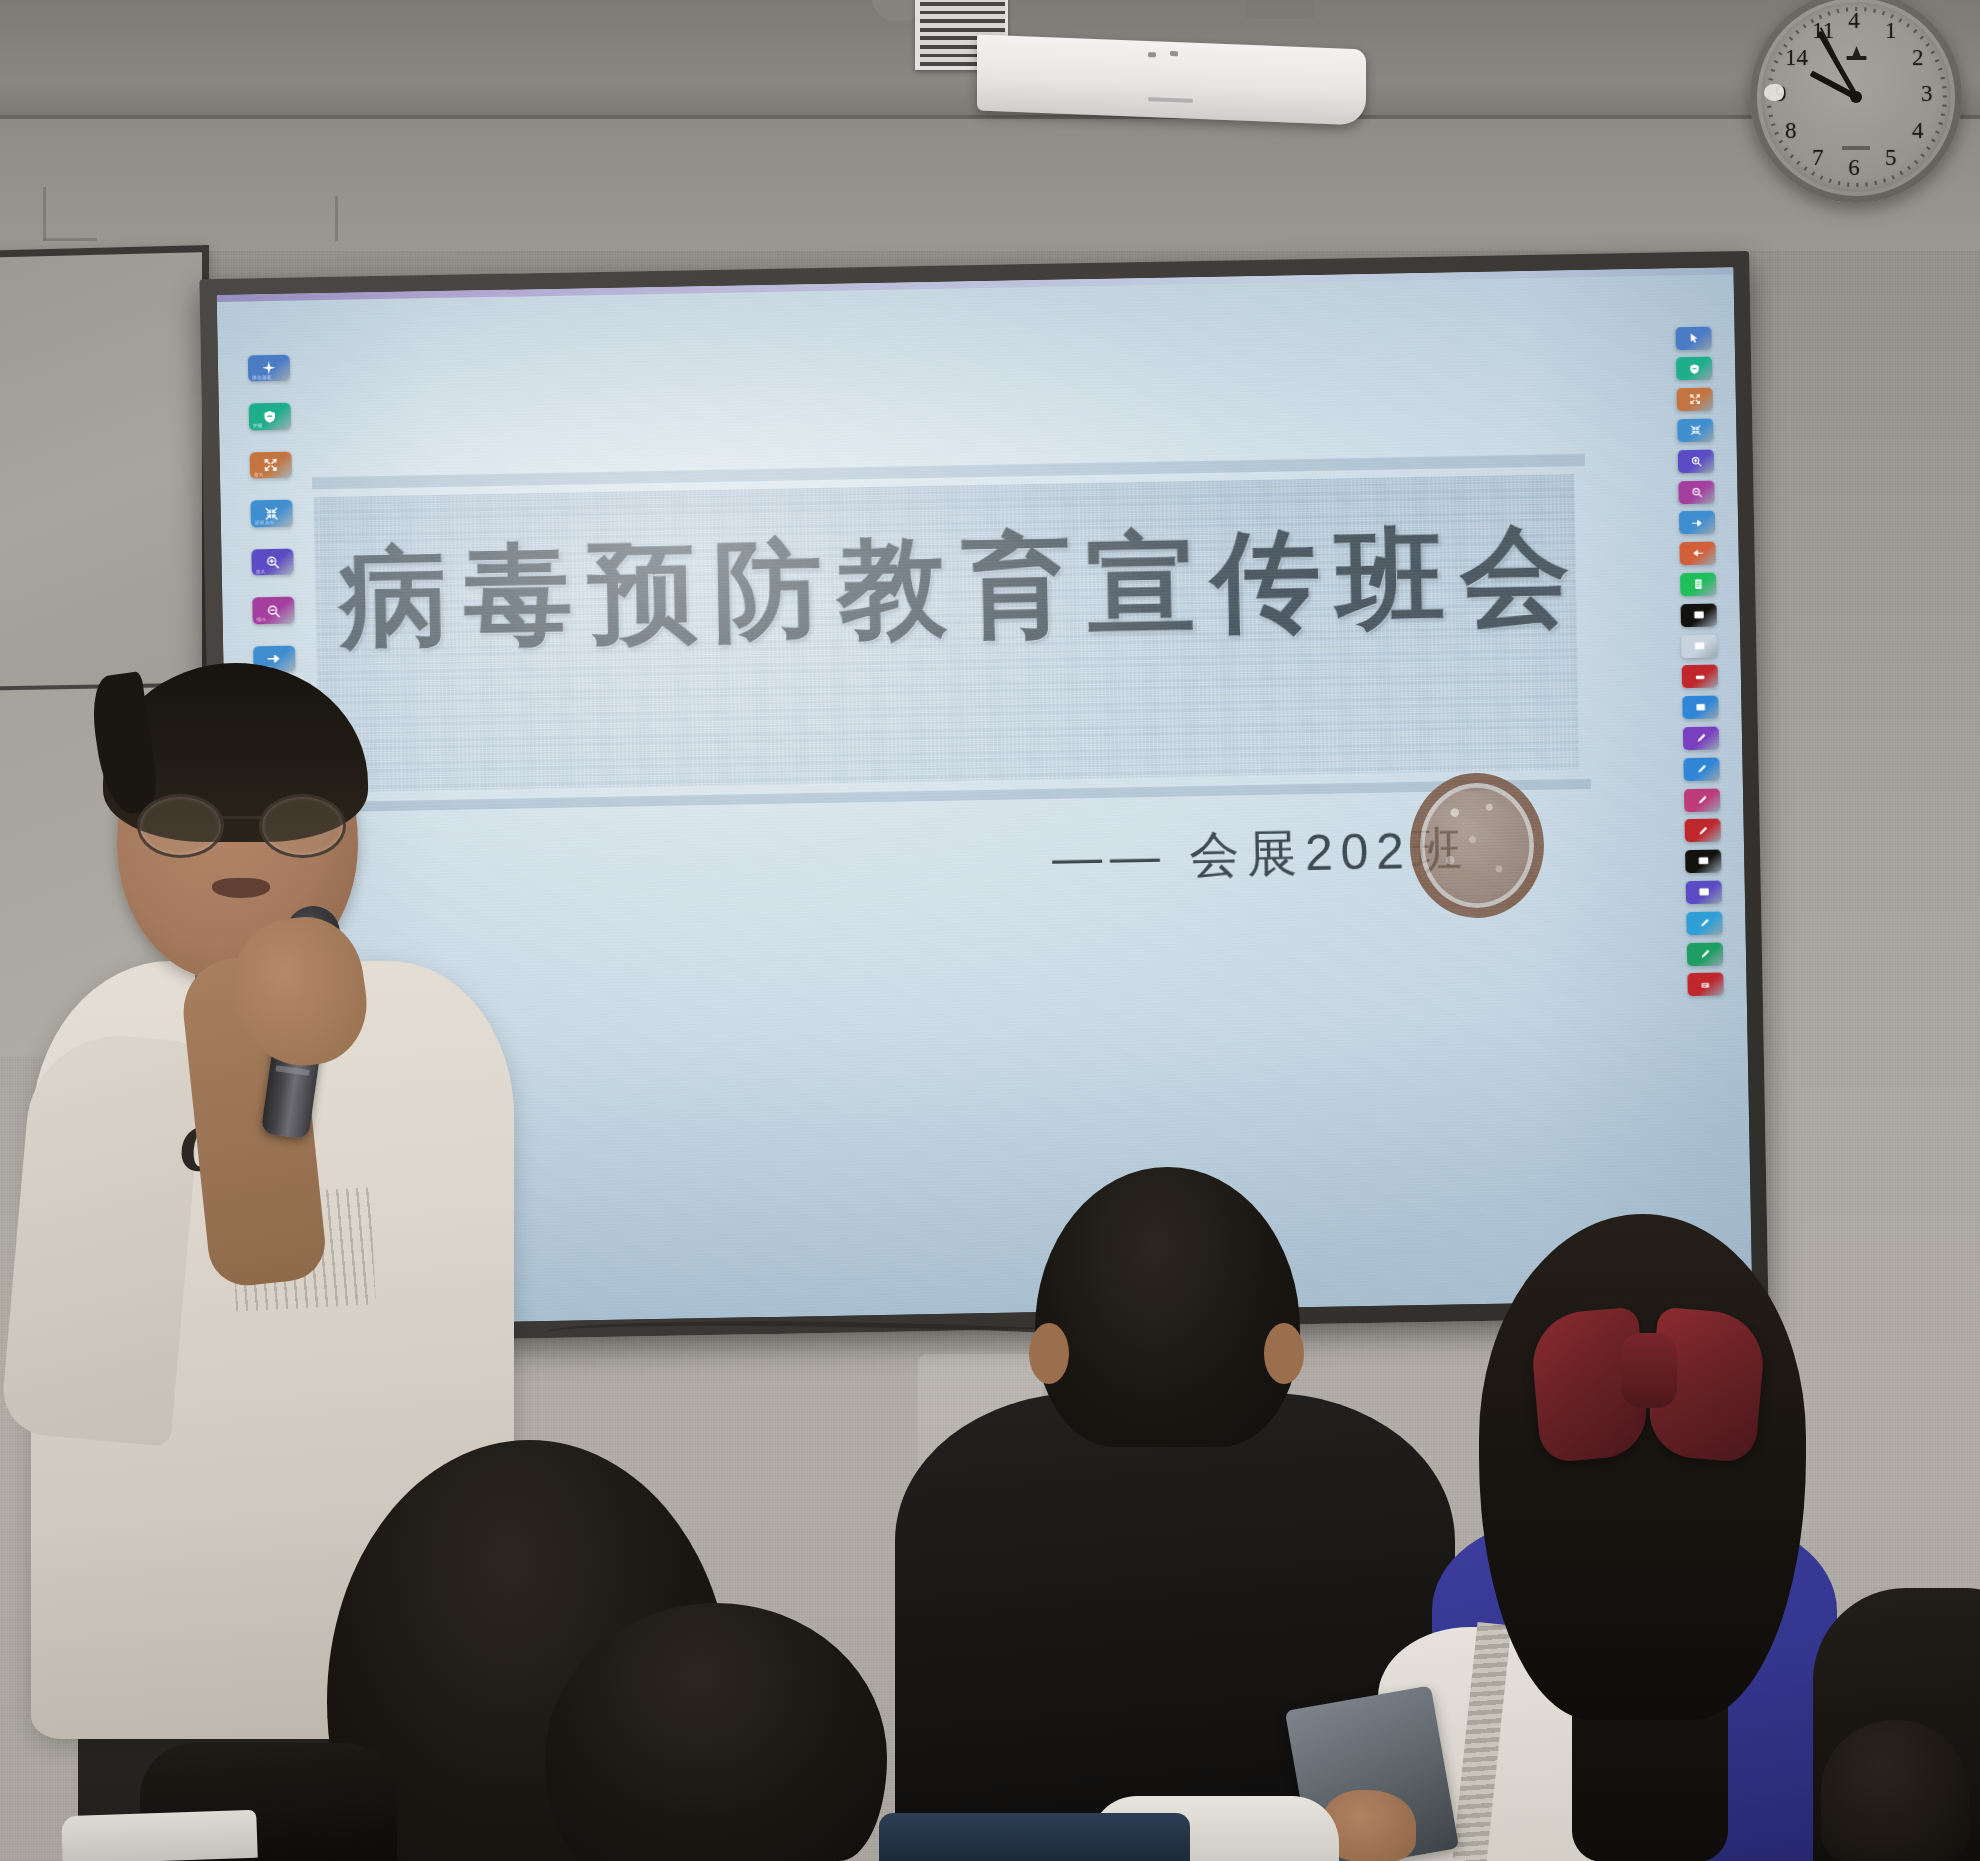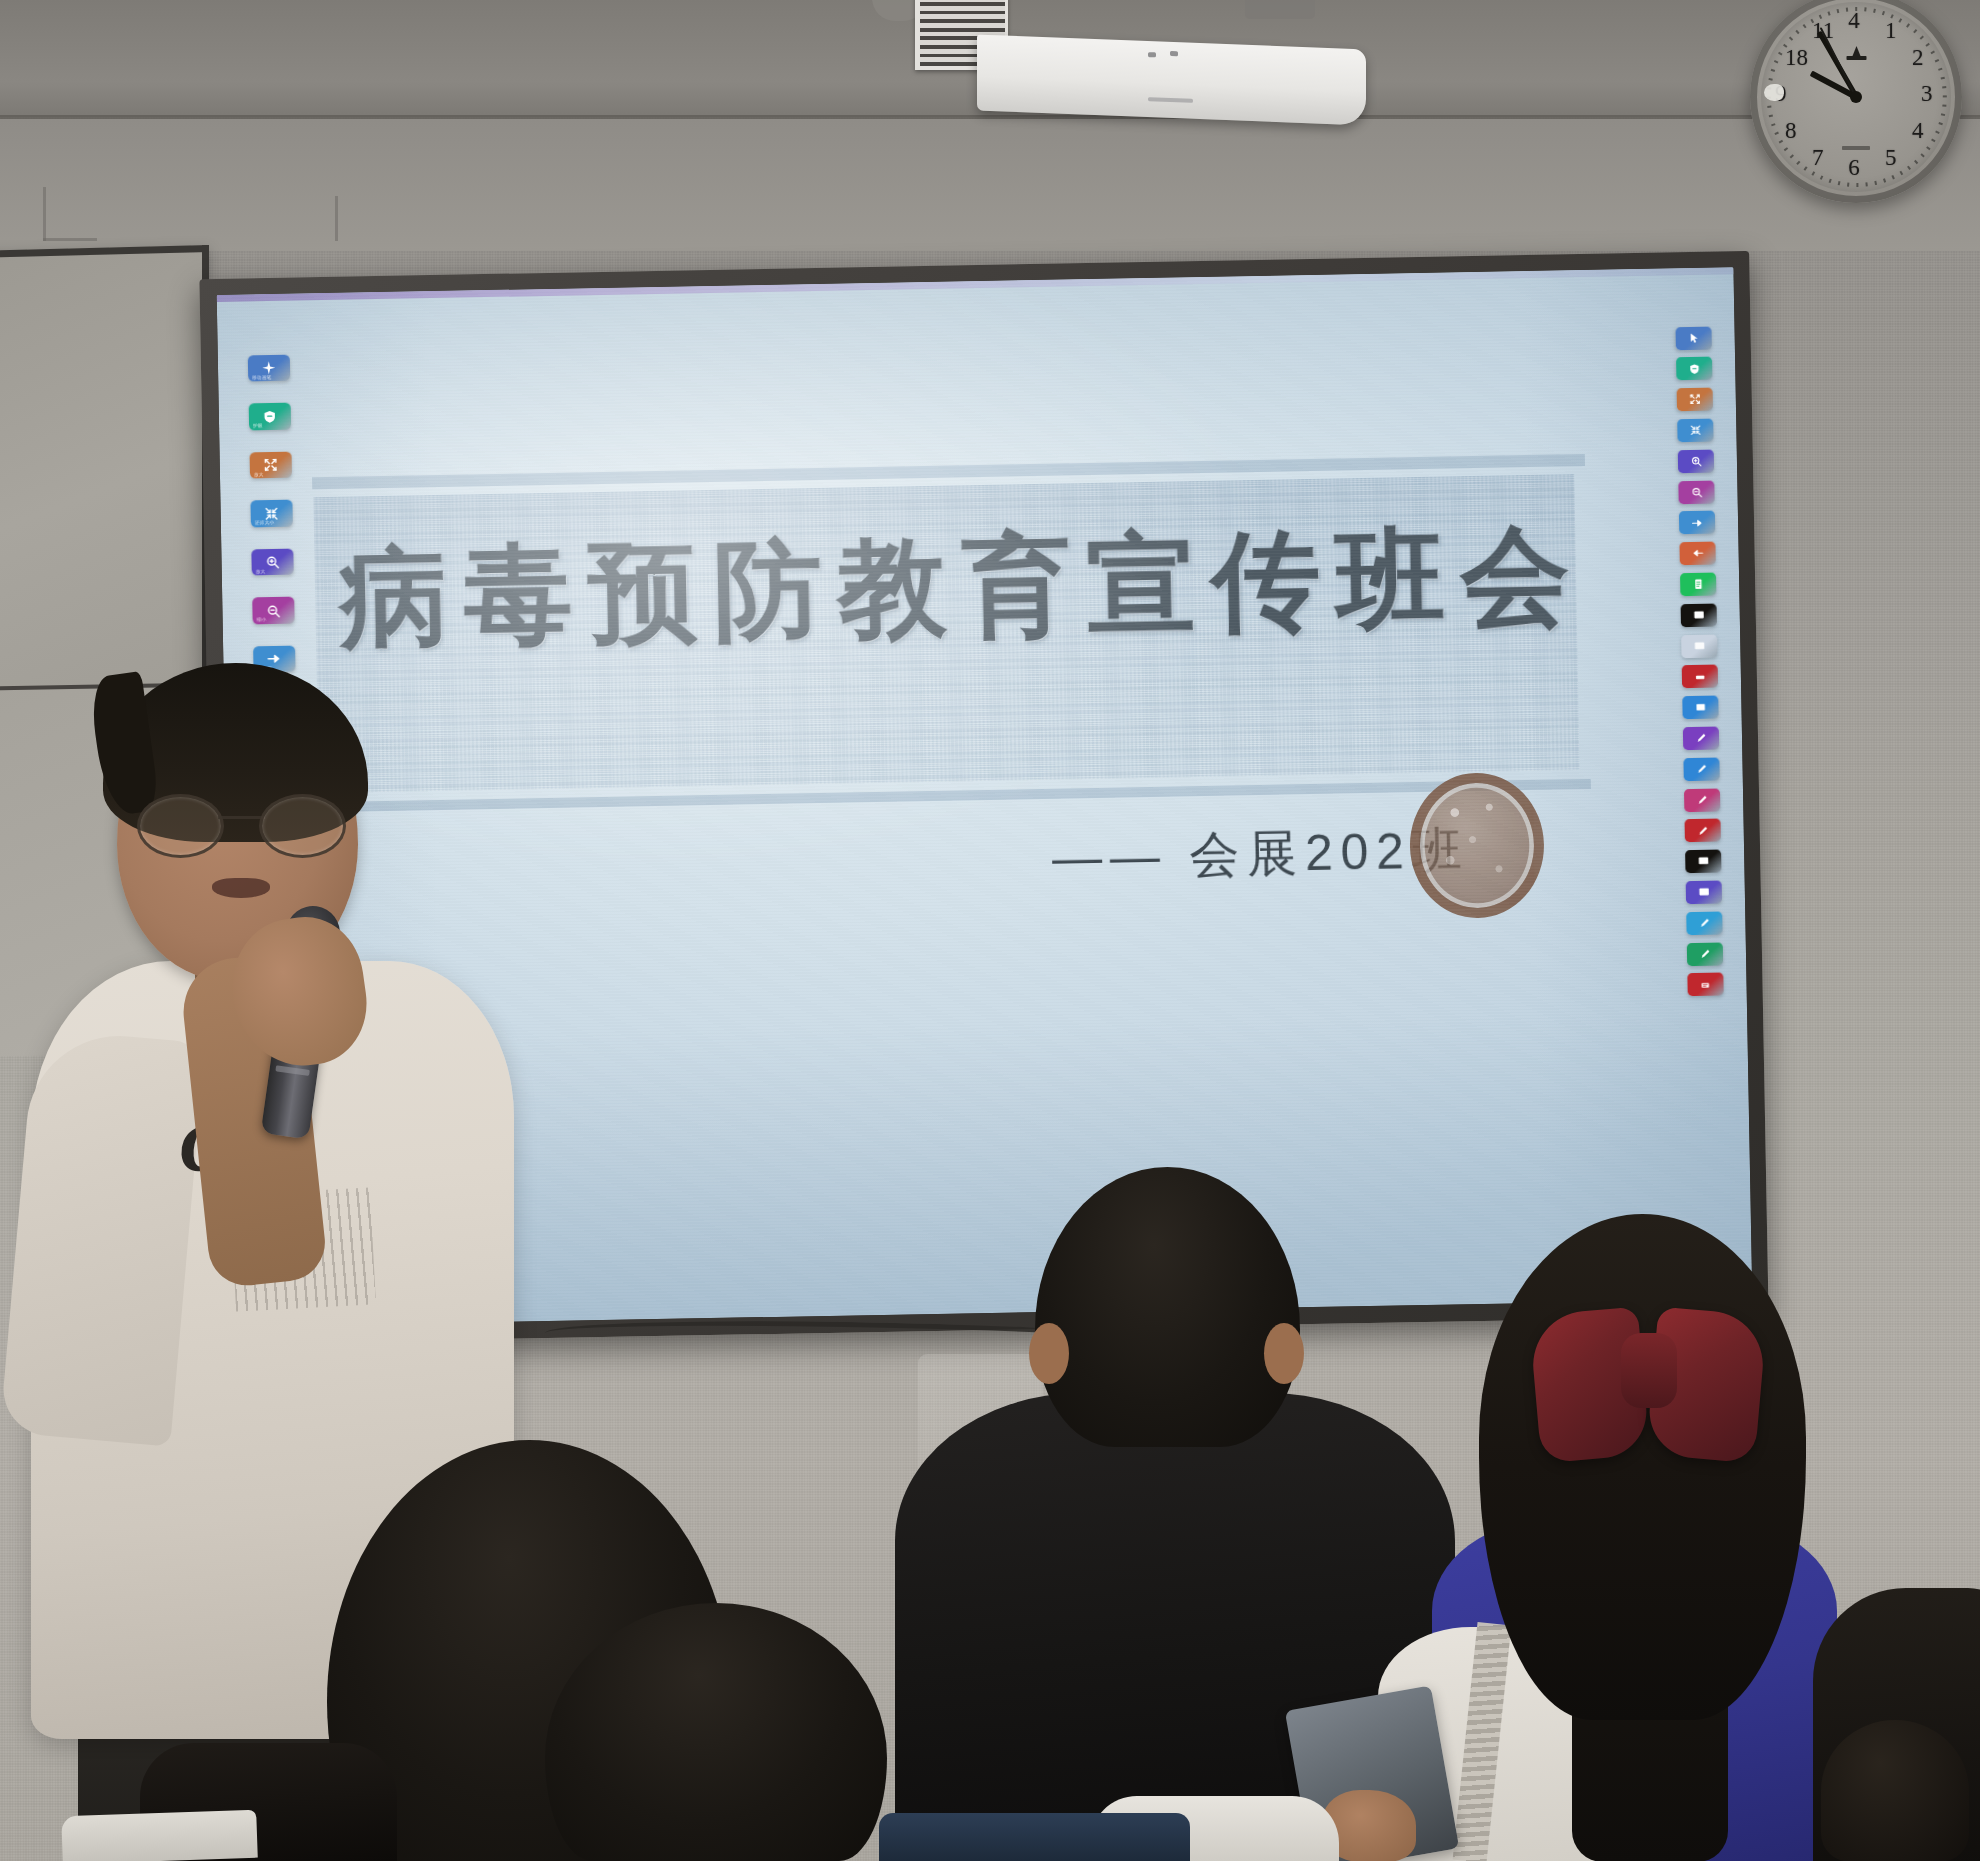--- a/index.html
+++ b/index.html
@@ -529,21 +529,21 @@
           <span class="clock-num" style="transform: translate(-7.8px, -89px);">4</span>
           <span class="clock-num" style="transform: translate(29px, -79px);">1</span>
           <span class="clock-num" style="transform: translate(56px, -52px);">2</span>
           <span class="clock-num" style="transform: translate(65px, -15.6px);">3</span>
           <span class="clock-num" style="transform: translate(56px, 21px);">4</span>
           <span class="clock-num" style="transform: translate(29px, 48px);">5</span>
           <span class="clock-num" style="transform: translate(-7.8px, 58px);">6</span>
           <span class="clock-num" style="transform: translate(-44px, 48px);">7</span>
           <span class="clock-num" style="transform: translate(-71px, 21px);">8</span>
           <span class="clock-num" style="transform: translate(-81px, -15.6px);">9</span>
-          <span class="clock-num" style="transform: translate(-71px, -52px);">18</span>
+          <span class="clock-num" style="transform: translate(-71px, -52px);">14</span>
           <span class="clock-num" style="transform: translate(-44px, -79px);">11</span>
         </div>
       <div id="clock-ticks">
           <i class="clock-tick" style="transform: rotate(0deg) translate(-0.8px, -90px);"></i>
           <i class="clock-tick" style="transform: rotate(6deg) translate(-0.8px, -90px);"></i>
           <i class="clock-tick" style="transform: rotate(12deg) translate(-0.8px, -90px);"></i>
           <i class="clock-tick" style="transform: rotate(18deg) translate(-0.8px, -90px);"></i>
           <i class="clock-tick" style="transform: rotate(24deg) translate(-0.8px, -90px);"></i>
           <i class="clock-tick" style="transform: rotate(30deg) translate(-0.8px, -90px);"></i>
           <i class="clock-tick" style="transform: rotate(36deg) translate(-0.8px, -90px);"></i>

